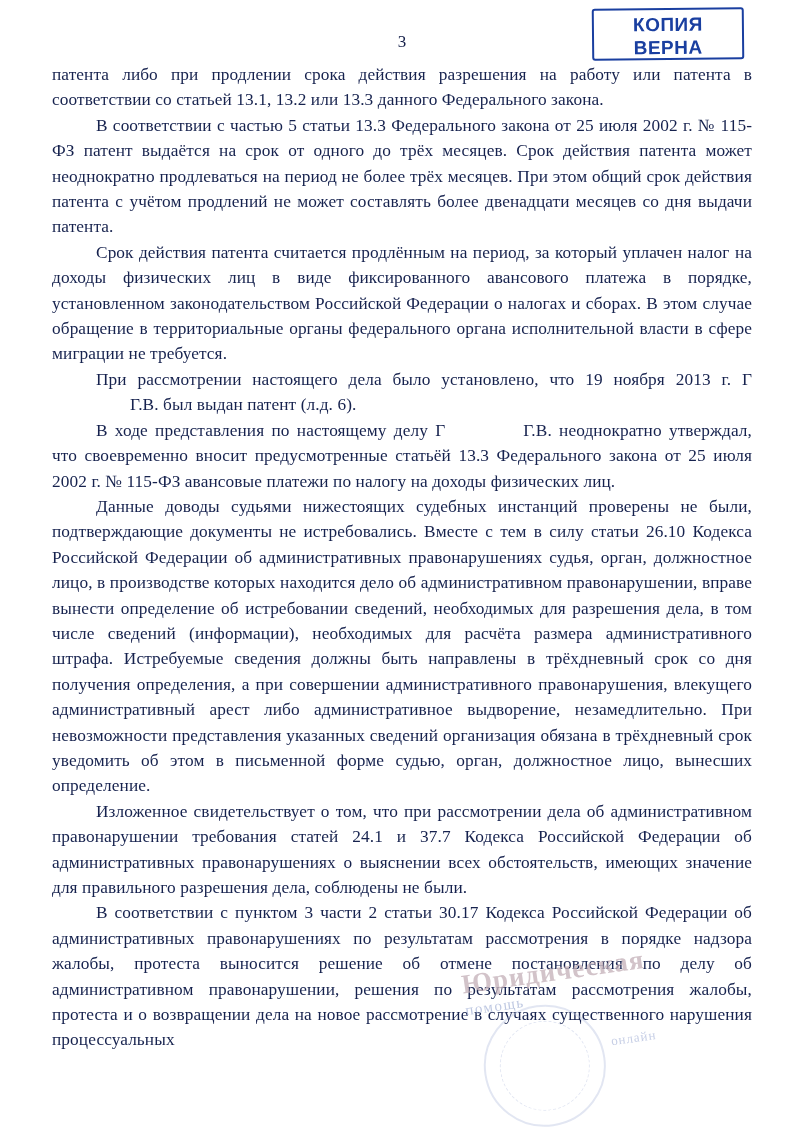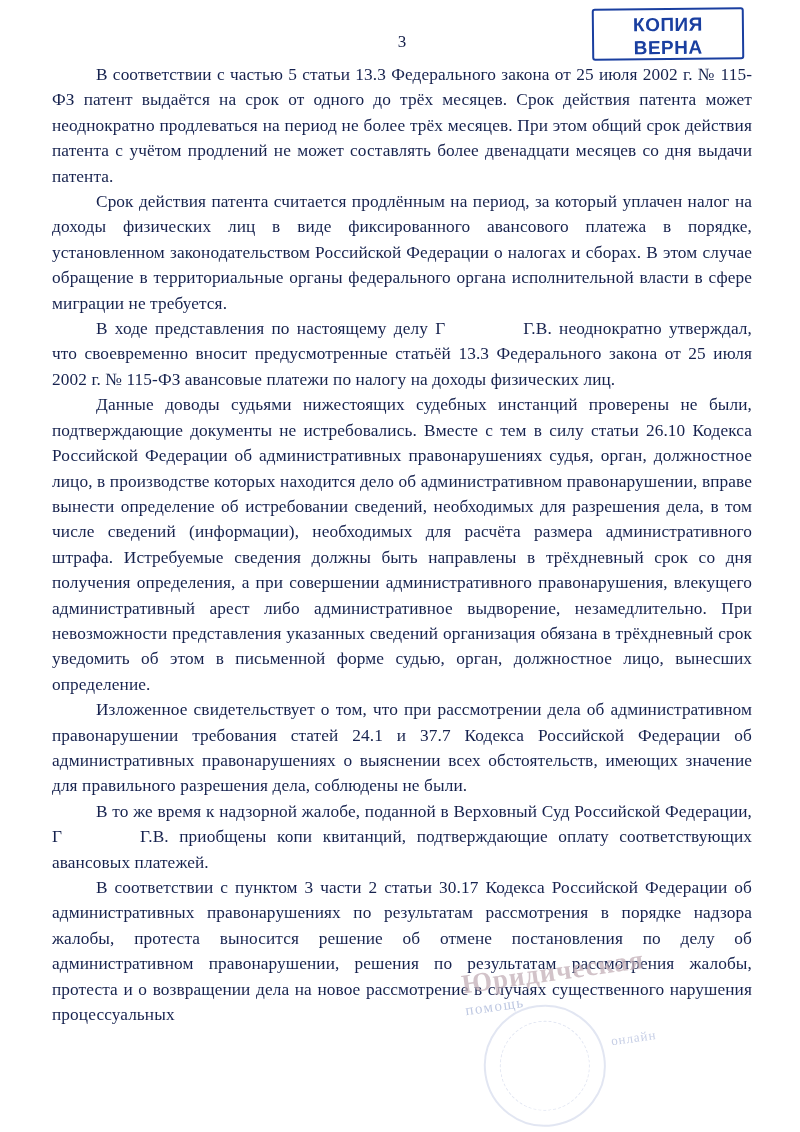--- a/index.html
+++ b/index.html
@@ -127,33 +127,34 @@
 
   <div class="stamp">
     <span>КОПИЯ</span>
     <span>ВЕРНА</span>
   </div>
 
   <div class="page-number">3</div>
 
   <div class="body-text">
 
+    <p class="noindent">патента либо при продлении срока действия разрешения на работу или патента в соответствии со статьей 13.1, 13.2 или 13.3 данного Федерального закона.</p>
 
     <p>В соответствии с частью 5 статьи 13.3 Федерального закона от 25 июля 2002 г. № 115-ФЗ патент выдаётся на срок от одного до трёх месяцев. Срок действия патента может неоднократно продлеваться на период не более трёх месяцев. При этом общий срок действия патента с учётом продлений не может составлять более двенадцати месяцев со дня выдачи патента.</p>
 
     <p>Срок действия патента считается продлённым на период, за который уплачен налог на доходы физических лиц в виде фиксированного авансового платежа в порядке, установленном законодательством Российской Федерации о налогах и сборах. В этом случае обращение в территориальные органы федерального органа исполнительной власти в сфере миграции не требуется.</p>
 
+    <p><span>При рассмотрении настоящего дела было установлено, что 19 ноября 2013 г. Г</span><span class="gap-name"></span><span>Г.В. был выдан патент (л.д. 6).</span></p>
 
     <p><span>В ходе представления по настоящему делу Г</span><span class="gap-name"></span><span>Г.В. неоднократно утверждал, что своевременно вносит предусмотренные статьёй 13.3 Федерального закона от 25 июля 2002 г. № 115-ФЗ авансовые платежи по налогу на доходы физических лиц.</span></p>
 
     <p>Данные доводы судьями нижестоящих судебных инстанций проверены не были, подтверждающие документы не истребовались. Вместе с тем в силу статьи 26.10 Кодекса Российской Федерации об административных правонарушениях судья, орган, должностное лицо, в производстве которых находится дело об административном правонарушении, вправе вынести определение об истребовании сведений, необходимых для разрешения дела, в том числе сведений (информации), необходимых для расчёта размера административного штрафа. Истребуемые сведения должны быть направлены в трёхдневный срок со дня получения определения, а при совершении административного правонарушения, влекущего административный арест либо административное выдворение, незамедлительно. При невозможности представления указанных сведений организация обязана в трёхдневный срок уведомить об этом в письменной форме судью, орган, должностное лицо, вынесших определение.</p>
 
     <p>Изложенное свидетельствует о том, что при рассмотрении дела об административном правонарушении требования статей 24.1 и 37.7 Кодекса Российской Федерации об административных правонарушениях о выяснении всех обстоятельств, имеющих значение для правильного разрешения дела, соблюдены не были.</p>
 
-    <p><span>В то же время к надзорной жалобе, поданной в Верховный Суд Российской Федерации, Г</span><span class="gap-name"></span><span>Г.В. приобщены копи квитанций, подтверждающие оплату соответствующих авансовых платежей.</span></p>
 
     <p>В соответствии с пунктом 3 части 2 статьи 30.17 Кодекса Российской Федерации об административных правонарушениях по результатам рассмотрения в порядке надзора жалобы, протеста выносится решение об отмене постановления по делу об административном правонарушении, решения по результатам рассмотрения жалобы, протеста и о возвращении дела на новое рассмотрение в случаях существенного нарушения процессуальных</p>
 
   </div>
 
   <div class="watermark">
     <div class="wm-line1">Юридическая</div>
     <div class="wm-line2">помощь</div>
     <div class="wm-circle">
       <div class="wm-circle-inner"></div>

